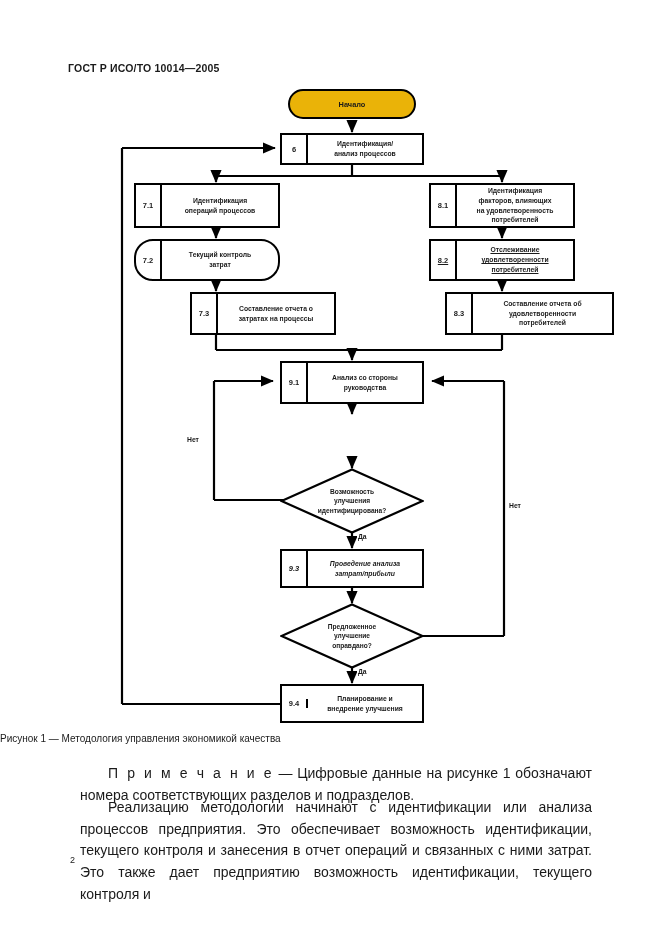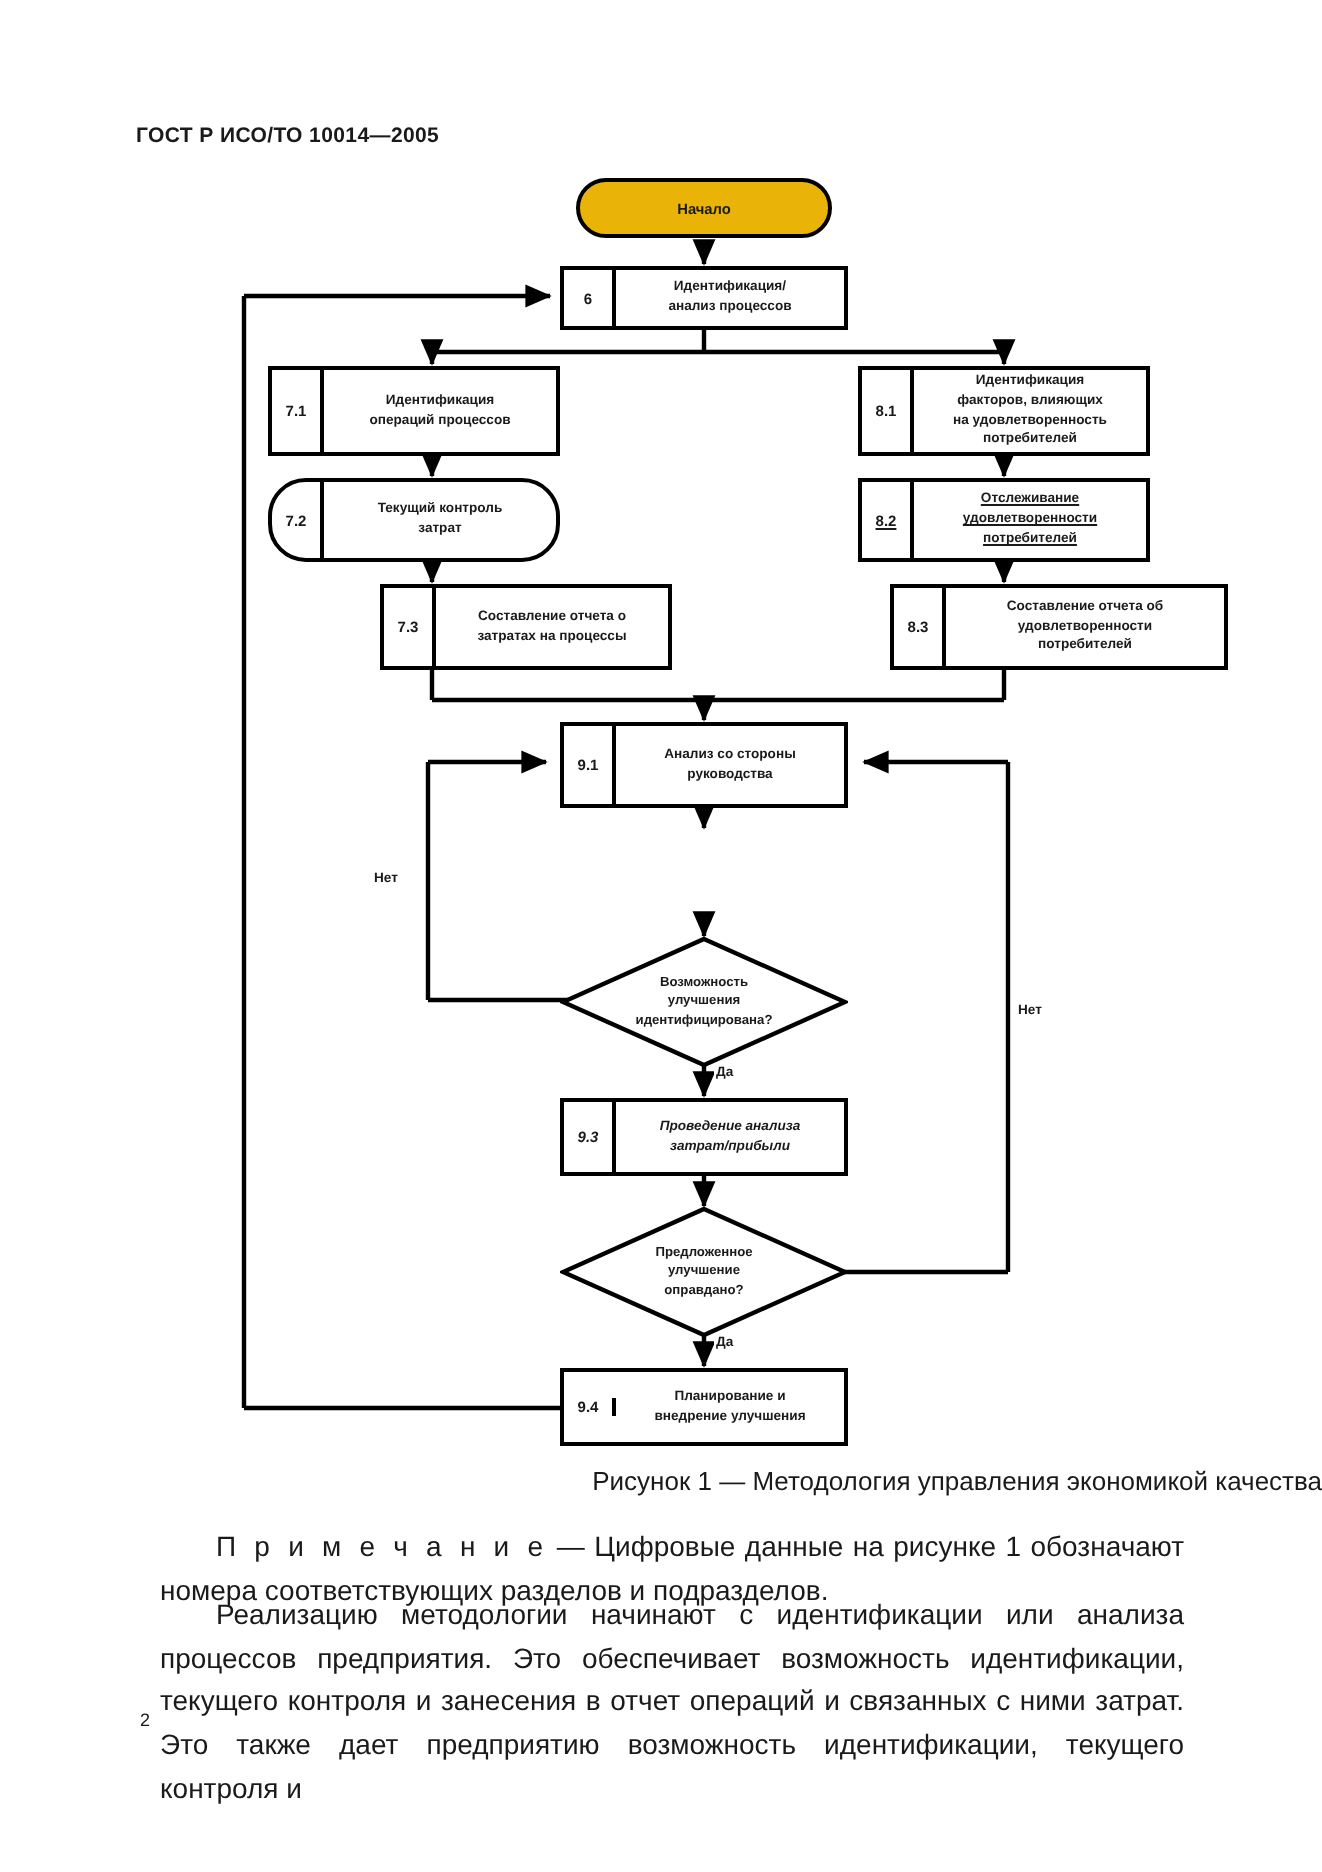--- a/index.html
+++ b/index.html
@@ -98,22 +98,22 @@
     font-weight: bold;
     background: #fff;
     padding: 0 1px;
   }
 
   
   .fig-caption {
     position: absolute;
     left: 0; top: 733px;
     width: 661px;
-    text-align: right;
-    font-size: 13px;
+    text-align: left;
+    font-size: 10px;
   }
   .para {
     position: absolute;
     font-size: 14px;
     line-height: 1.55;
     text-align: justify;
     color: #1a1a1a;
   }
   .note { left: 80px; top: 763px; width: 512px; }
   .body1 { left: 80px; top: 797px; width: 512px; }

